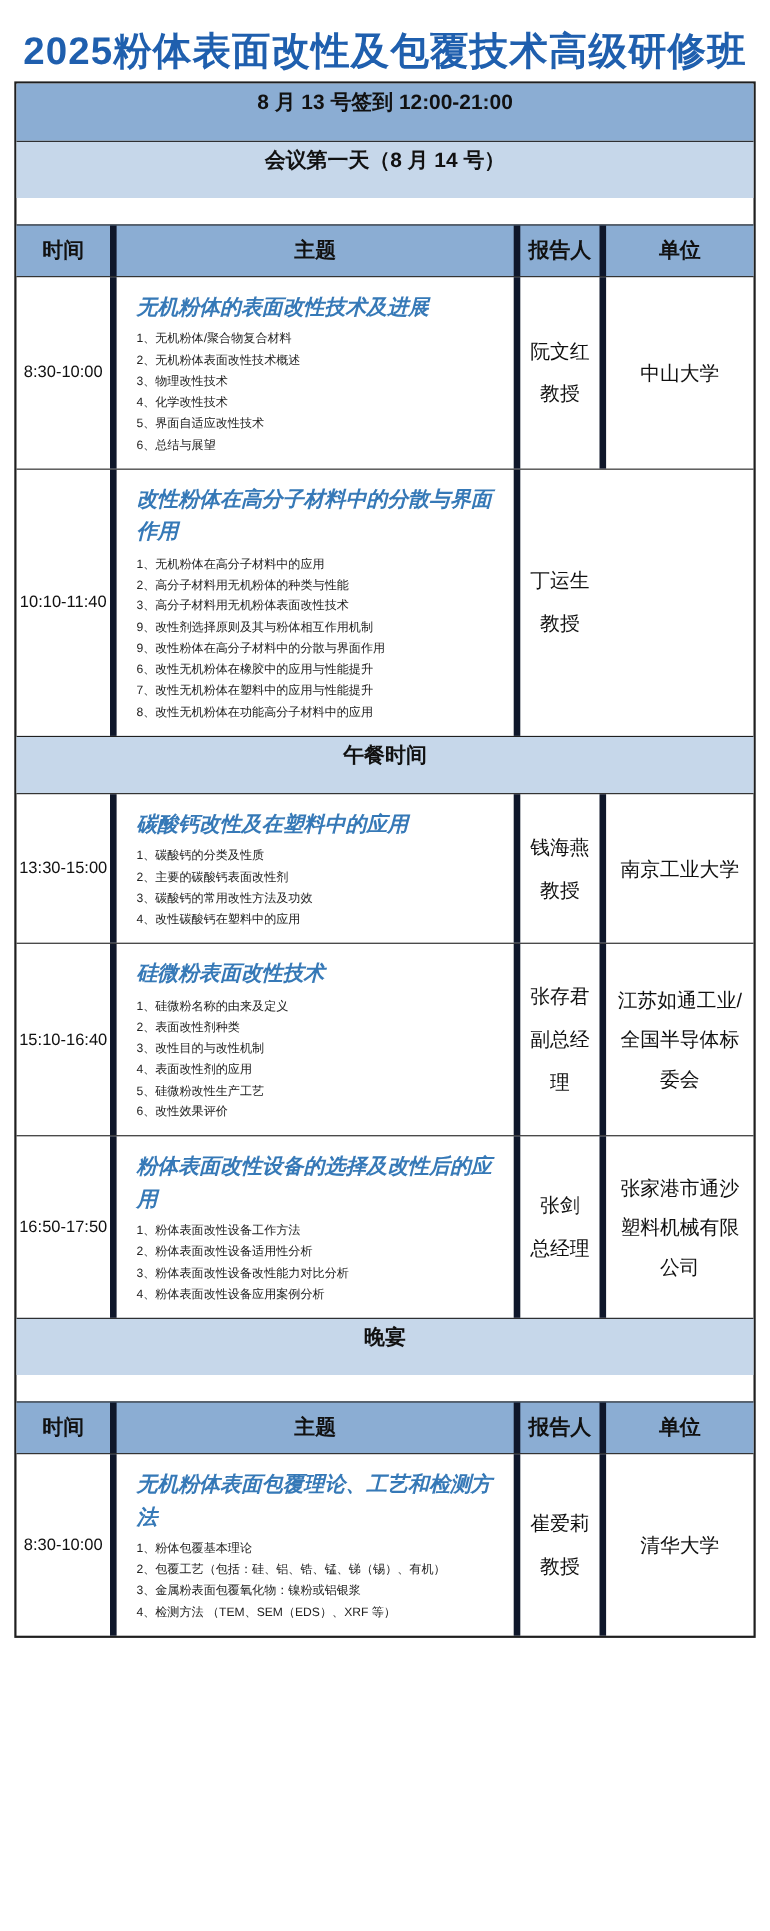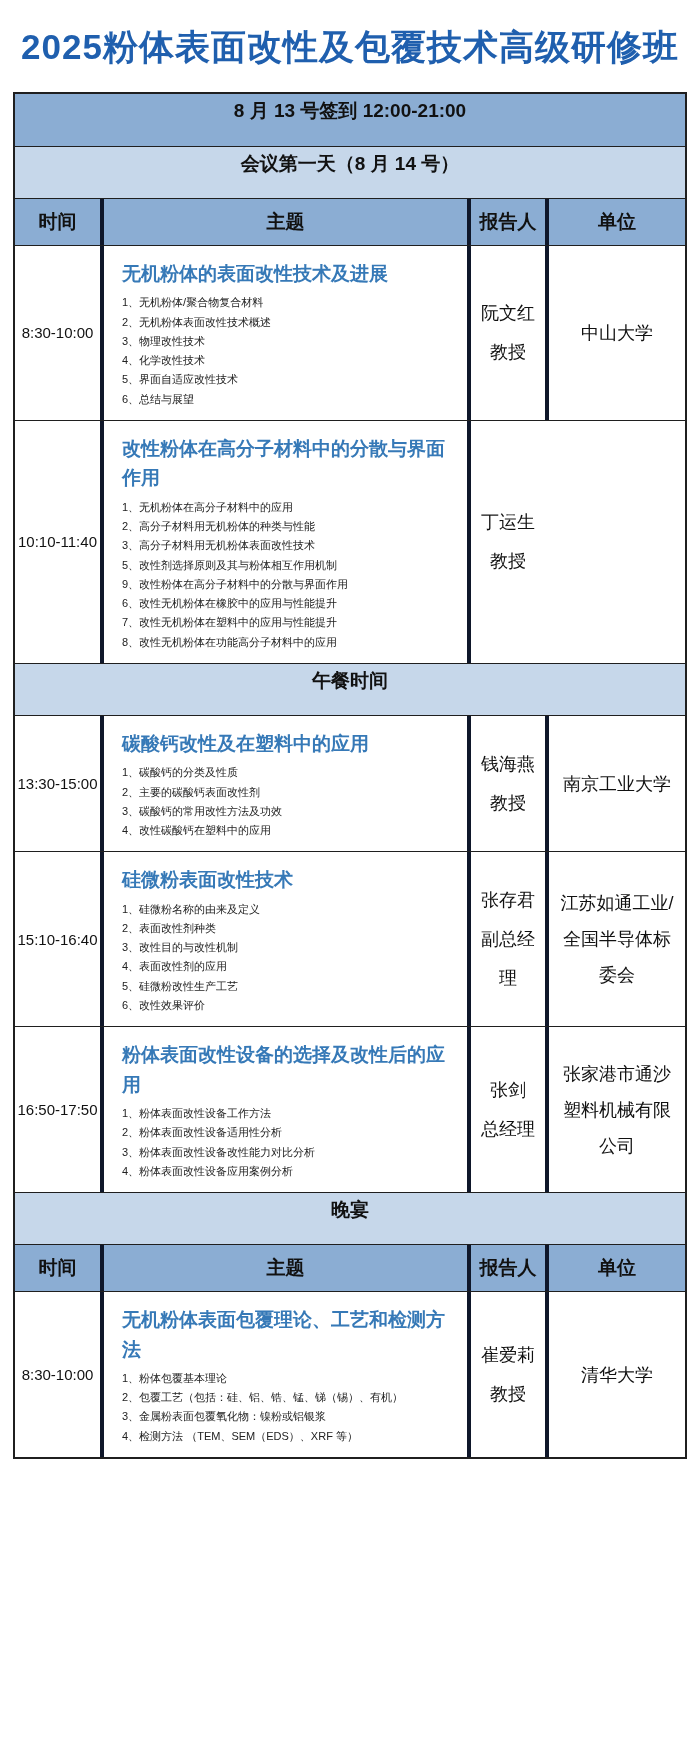--- a/index.html
+++ b/index.html
@@ -5,50 +5,50 @@
   * { margin:0; padding:0; box-sizing:border-box; }
   html,body { background:#ffffff; }
   .page {
     width:700px; min-height:1755px; margin:0 auto; background:#ffffff;
     font-family:"Liberation Sans", sans-serif; color:#1b1b1b;
     padding-top:16px;
   }
   .page-title {
     color:var(--title-blue,#1f5fae);
     font-size:35px; font-weight:bold; text-align:center;
-    letter-spacing:1px; margin:10px 10px 24px 10px; line-height:1.2;
+    letter-spacing:1px; margin:10px 10px 6px 10px; line-height:1.2;
   }
   .schedule {
     margin:0 13px; border:2px solid #1f1f1f; background:#ffffff;
   }
   .t-row { display:grid; grid-template-columns:85px 1fr 78px 140px; }
   .t-row + .t-row, .banner + .t-row, .t-row + .banner, .banner + .banner { border-top:1px solid #1f1f1f; }
   .banner {
     display:flex; align-items:flex-start; justify-content:center;
     min-height:52px; font-size:19px; font-weight:bold; color:#111;
     text-align:center; padding:4px 10px;
   }
   .banner.medium { background:var(--banner-medium,#8badd3); }
   .banner.light  { background:var(--banner-light,#c6d7ea); }
-  .header-row { background:var(--banner-medium,#8badd3); }
-  .cell { border-left:4px solid #0f172a; }
+  .header-row { background:var(--banner-medium,#8badd3);margin-top:24px; }
+  .cell { border-left:6px solid #0f172a; }
   .cell:first-child { border-left:none; }
   .header-cell {
     display:flex; align-items:center; justify-content:center;
     min-height:46px; font-size:19px; font-weight:bold; color:#111;
   }
   .time-cell, .speaker-cell, .unit-cell {
     display:flex; flex-direction:column; align-items:center; justify-content:center;
     text-align:center;
   }
   .time-cell { font-size:15px; color:#111; letter-spacing:0; }
   .topic-cell { padding:9px 12px 11px 18px; }
   .topic-title {
     color:var(--topic-blue,#3679b7); font-size:19px; font-weight:bold;
-    line-height:1.55; margin:4px 0 5px 0;
+    line-height:1.55; margin:4px 0 5px 0;font-style:italic;
   }
   .topic-item { font-size:11px; color:#222; line-height:1.75; }
   .speaker-cell { font-size:18px; color:#111; line-height:2.15; padding:6px 5px; }
   .speaker-line { display:block; }
   .unit-cell { font-size:18px; color:#111; line-height:2.0; padding:6px 7px; }
 </style>
 </head>
 <body>
 
 <div class="page">
@@ -83,21 +83,21 @@
         </div>
         <div class="cell unit-cell">中山大学</div>
       </div>
       <div class="t-row session-row">
         <div class="cell time-cell">10:10-11:40</div>
         <div class="cell topic-cell">
           <div class="topic-title">改性粉体在高分子材料中的分散与界面作用</div>
           <div class="topic-item">1、无机粉体在高分子材料中的应用</div>
           <div class="topic-item">2、高分子材料用无机粉体的种类与性能</div>
           <div class="topic-item">3、高分子材料用无机粉体表面改性技术</div>
-          <div class="topic-item">5、改性剂选择原则及其与粉体相互作用机制</div>
+          <div class="topic-item">9、改性剂选择原则及其与粉体相互作用机制</div>
           <div class="topic-item">9、改性粉体在高分子材料中的分散与界面作用</div>
           <div class="topic-item">6、改性无机粉体在橡胶中的应用与性能提升</div>
           <div class="topic-item">7、改性无机粉体在塑料中的应用与性能提升</div>
           <div class="topic-item">8、改性无机粉体在功能高分子材料中的应用</div>
         </div>
         <div class="cell speaker-cell">
           <span class="speaker-line">丁运生</span>
           <span class="speaker-line">教授</span>
         </div>
       </div>

